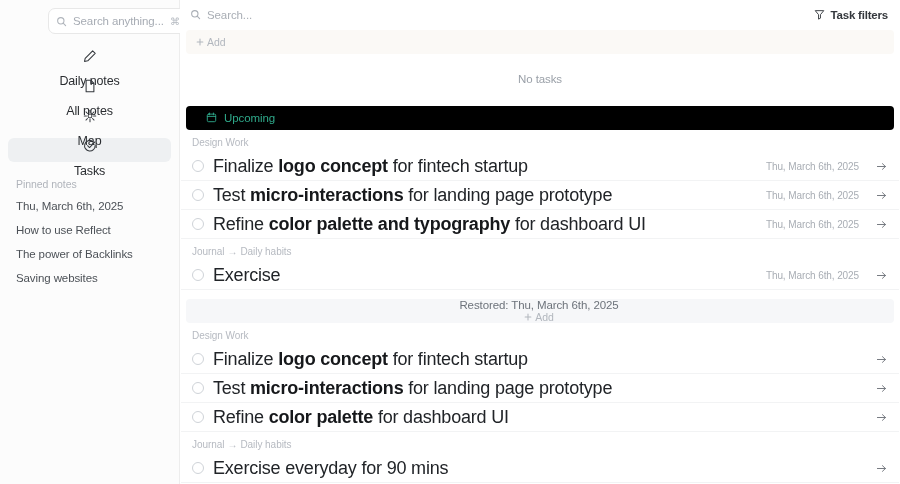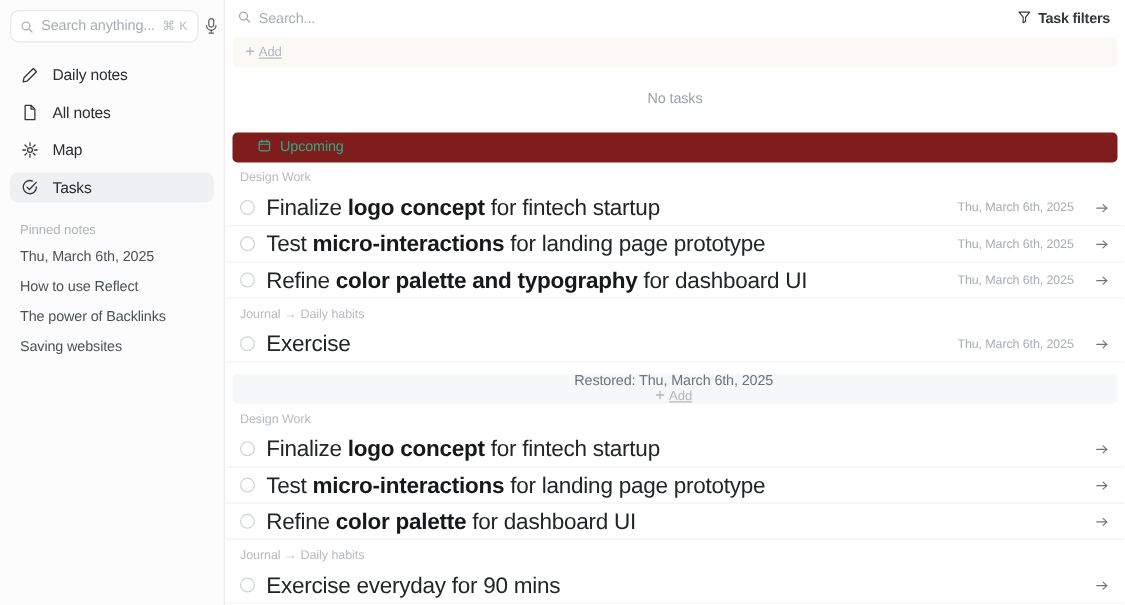--- a/index.html
+++ b/index.html
@@ -24,20 +24,21 @@
   .search-row { display: flex; align-items: center; gap: 4px; margin-bottom: 12px; }
   .search-box {
     flex: 1 1 auto;
     height: 26px;
     background: #ffffff;
     border: 1px solid #e8e8e8;
     border-radius: 7px;
     display: flex; align-items: center;
     padding: 0 7px;
     gap: 6px;
+    margin-left: 40px;
   }
   .search-box .mag { flex: 0 0 auto; display: flex; }
   .search-ph {
     flex: 1 1 auto;
     font-size: 11.5px;
     color: #a7acb4;
     letter-spacing: -0.1px;
     white-space: nowrap; overflow: hidden;
   }
   .kbd { font-size: 10px; color: #b4b9c0; white-space: nowrap; letter-spacing: 0.4px; }
@@ -48,20 +49,21 @@
   }
 
   .nav { padding: 2px 0 0 0; }
   .nav-item {
     display: flex; align-items: center;
     gap: 11px;
     height: 24px;
     padding: 0 8px;
     border-radius: 6px;
     margin-bottom: 6px;
+    flex-direction: column;
   }
   .nav-item.active { background: #eef0f2; }
   .nav-ico { width: 15px; height: 15px; display: flex; align-items: center; justify-content: center; flex: 0 0 15px; }
   .nav-label { font-size: 12.5px; color: #2a2d31; letter-spacing: -0.15px; }
 
   .pinned-title {
     font-size: 10.5px; color: #b0b4bb;
     padding: 0 8px;
     margin-top: 16px; margin-bottom: 10px;
     letter-spacing: -0.05px;
@@ -89,28 +91,28 @@
   .task-filters-label { font-size: 11.5px; color: #34383d; font-weight: bold; letter-spacing: -0.2px; }
 
   .section-head {
     height: 24px;
     display: flex; align-items: center;
     padding: 0 12px 0 10px;
     margin: 0 6px;
     border-radius: 4px;
   }
   .sh-current { background: #fbf9f6; }
-  .sh-upcoming { background: #7f1d1d; padding-left: 20px; }
+  .sh-upcoming { background: #000000; padding-left: 20px; }
   .sh-restored { background: #f6f7f9; flex-direction: column; }
   .sh-left { display: flex; align-items: center; gap: 7px; flex: 1 1 auto; }
   .sh-title { font-size: 11.5px; letter-spacing: -0.1px; }
   .sh-current .sh-title { color: #e5a13c; }
   .sh-upcoming .sh-title { color: #2fa98a; }
   .sh-restored .sh-title { color: #6d737b; }
-  .add-btn { display: flex; align-items: flex-end; gap: 3px; font-size: 10.5px; color: #b2b7be; letter-spacing: -0.1px; text-decoration: underline; }
+  .add-btn { display: flex; align-items: flex-end; gap: 3px; font-size: 10.5px; color: #b2b7be; letter-spacing: -0.1px; }
 
   .empty-state {
     text-align: center;
     font-size: 11.5px; color: #9aa0a8;
     padding: 19px 0 21px 0;
     letter-spacing: -0.1px;
   }
 
   .group-label {
     font-size: 10px; color: #b6bac1;

